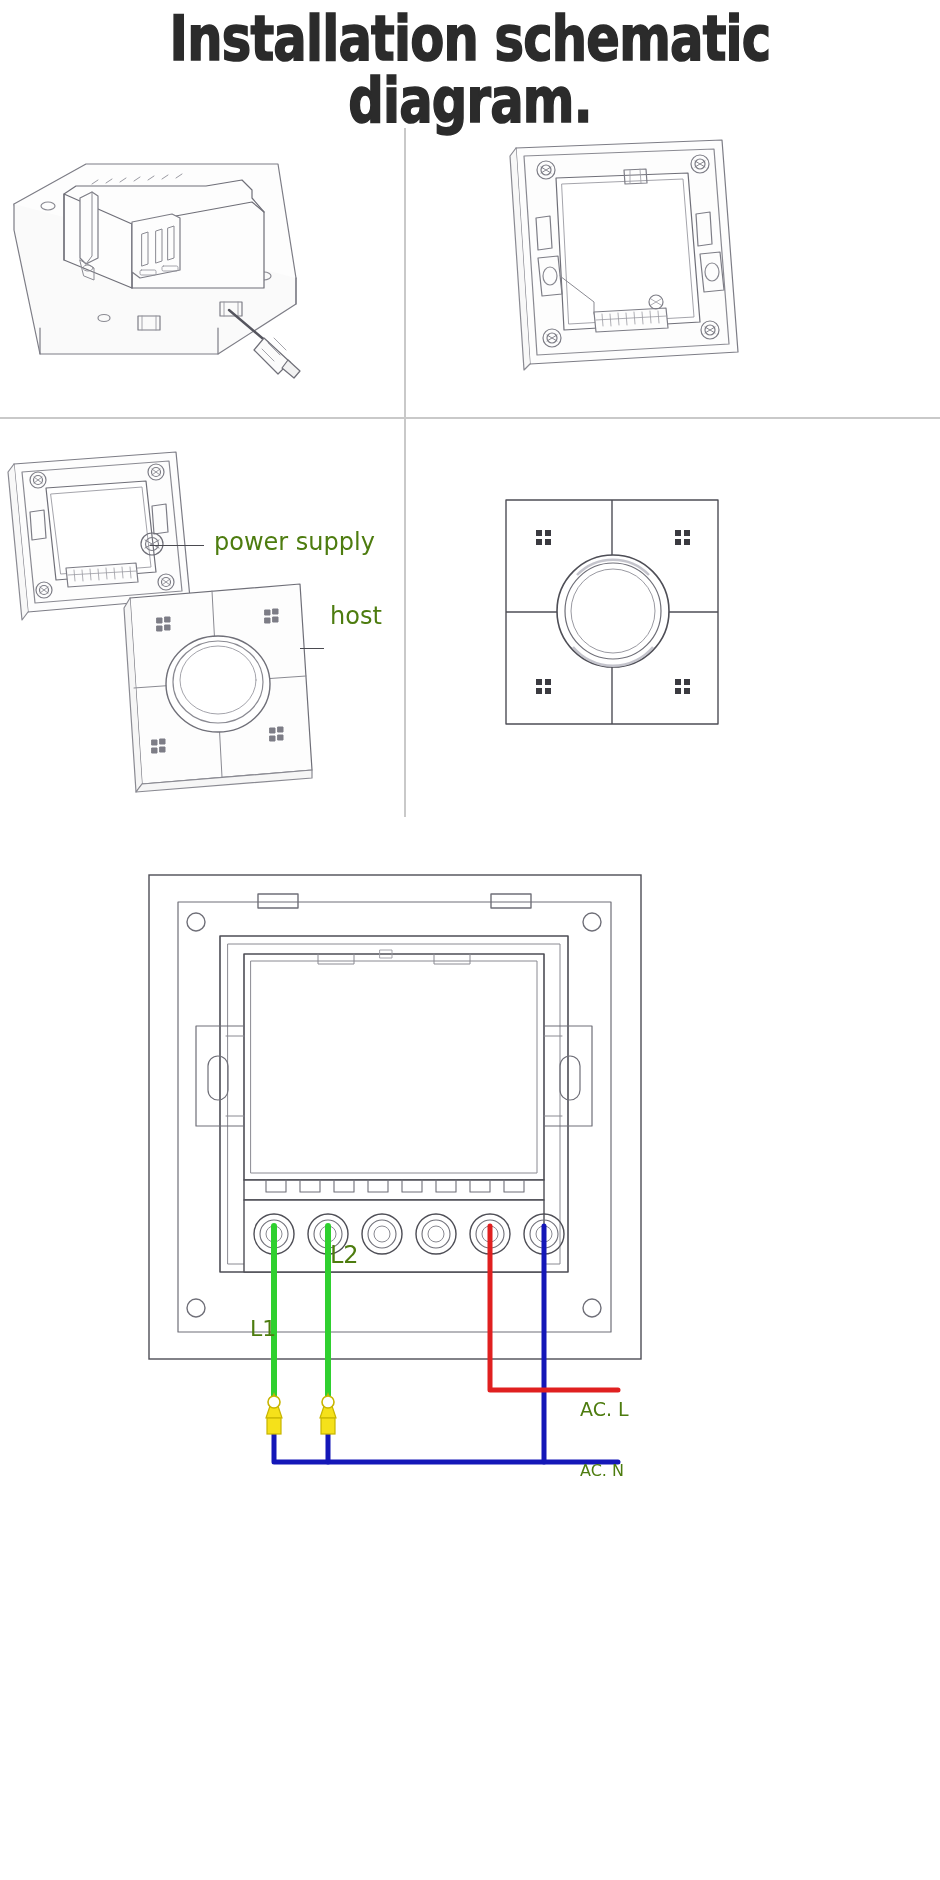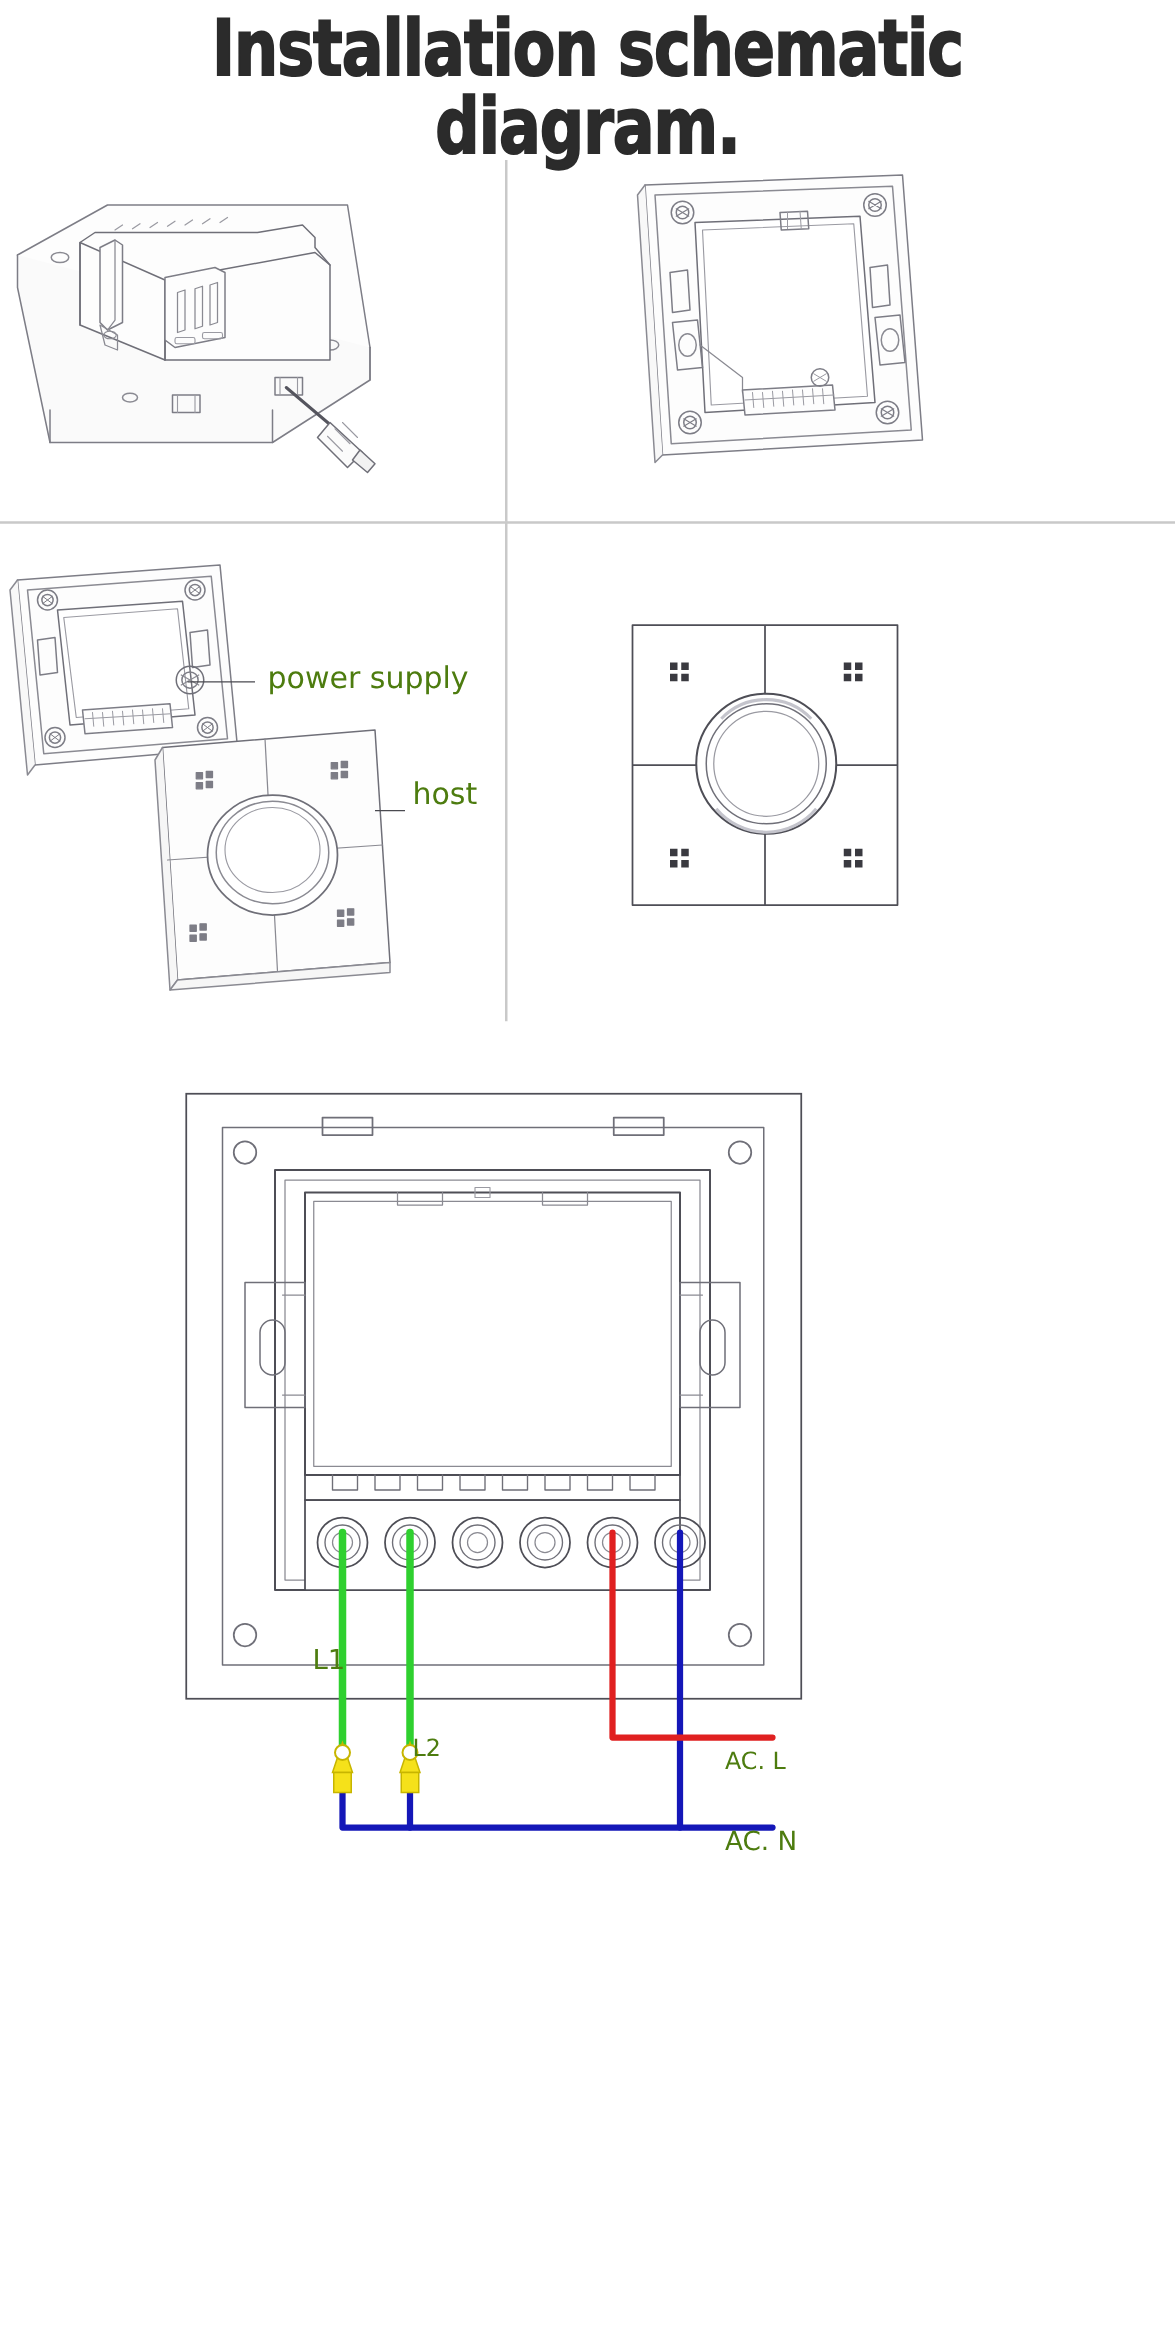--- a/index.html
+++ b/index.html
@@ -38,25 +38,25 @@
   .panel svg{display:block;overflow:visible;}
 
   
   .lbl{
     position:absolute;
     font-family:"DejaVu Sans","Liberation Sans",sans-serif;
     color:#4d7c0f;
     white-space:nowrap;
   }
   .lbl-power{left:214px;top:528px;font-size:24px;}
-  .lbl-host{left:330px;top:621px;font-size:24px;}
+  .lbl-host{left:330px;top:602px;font-size:24px;}
   .lbl-l1{left:250px;top:1316px;font-size:22px;}
-  .lbl-l2{left:330px;top:1388px;font-size:19px;}
+  .lbl-l2{left:330px;top:1241px;font-size:24px;}
   .lbl-acl{left:580px;top:1373px;font-size:19px;margin-top:25px;}
-  .lbl-acn{left:580px;top:1461px;font-size:21px;}
+  .lbl-acn{left:580px;top:1461px;font-size:16px;}
 
   .leader{position:absolute;background:#4a4a50;height:1.4px;}
   .leader-power{left:150px;top:545px;width:54px;}
   .leader-host{left:300px;top:648px;width:24px;}
 </style>
 </head>
 <body>
 
 <div class="page">
 

